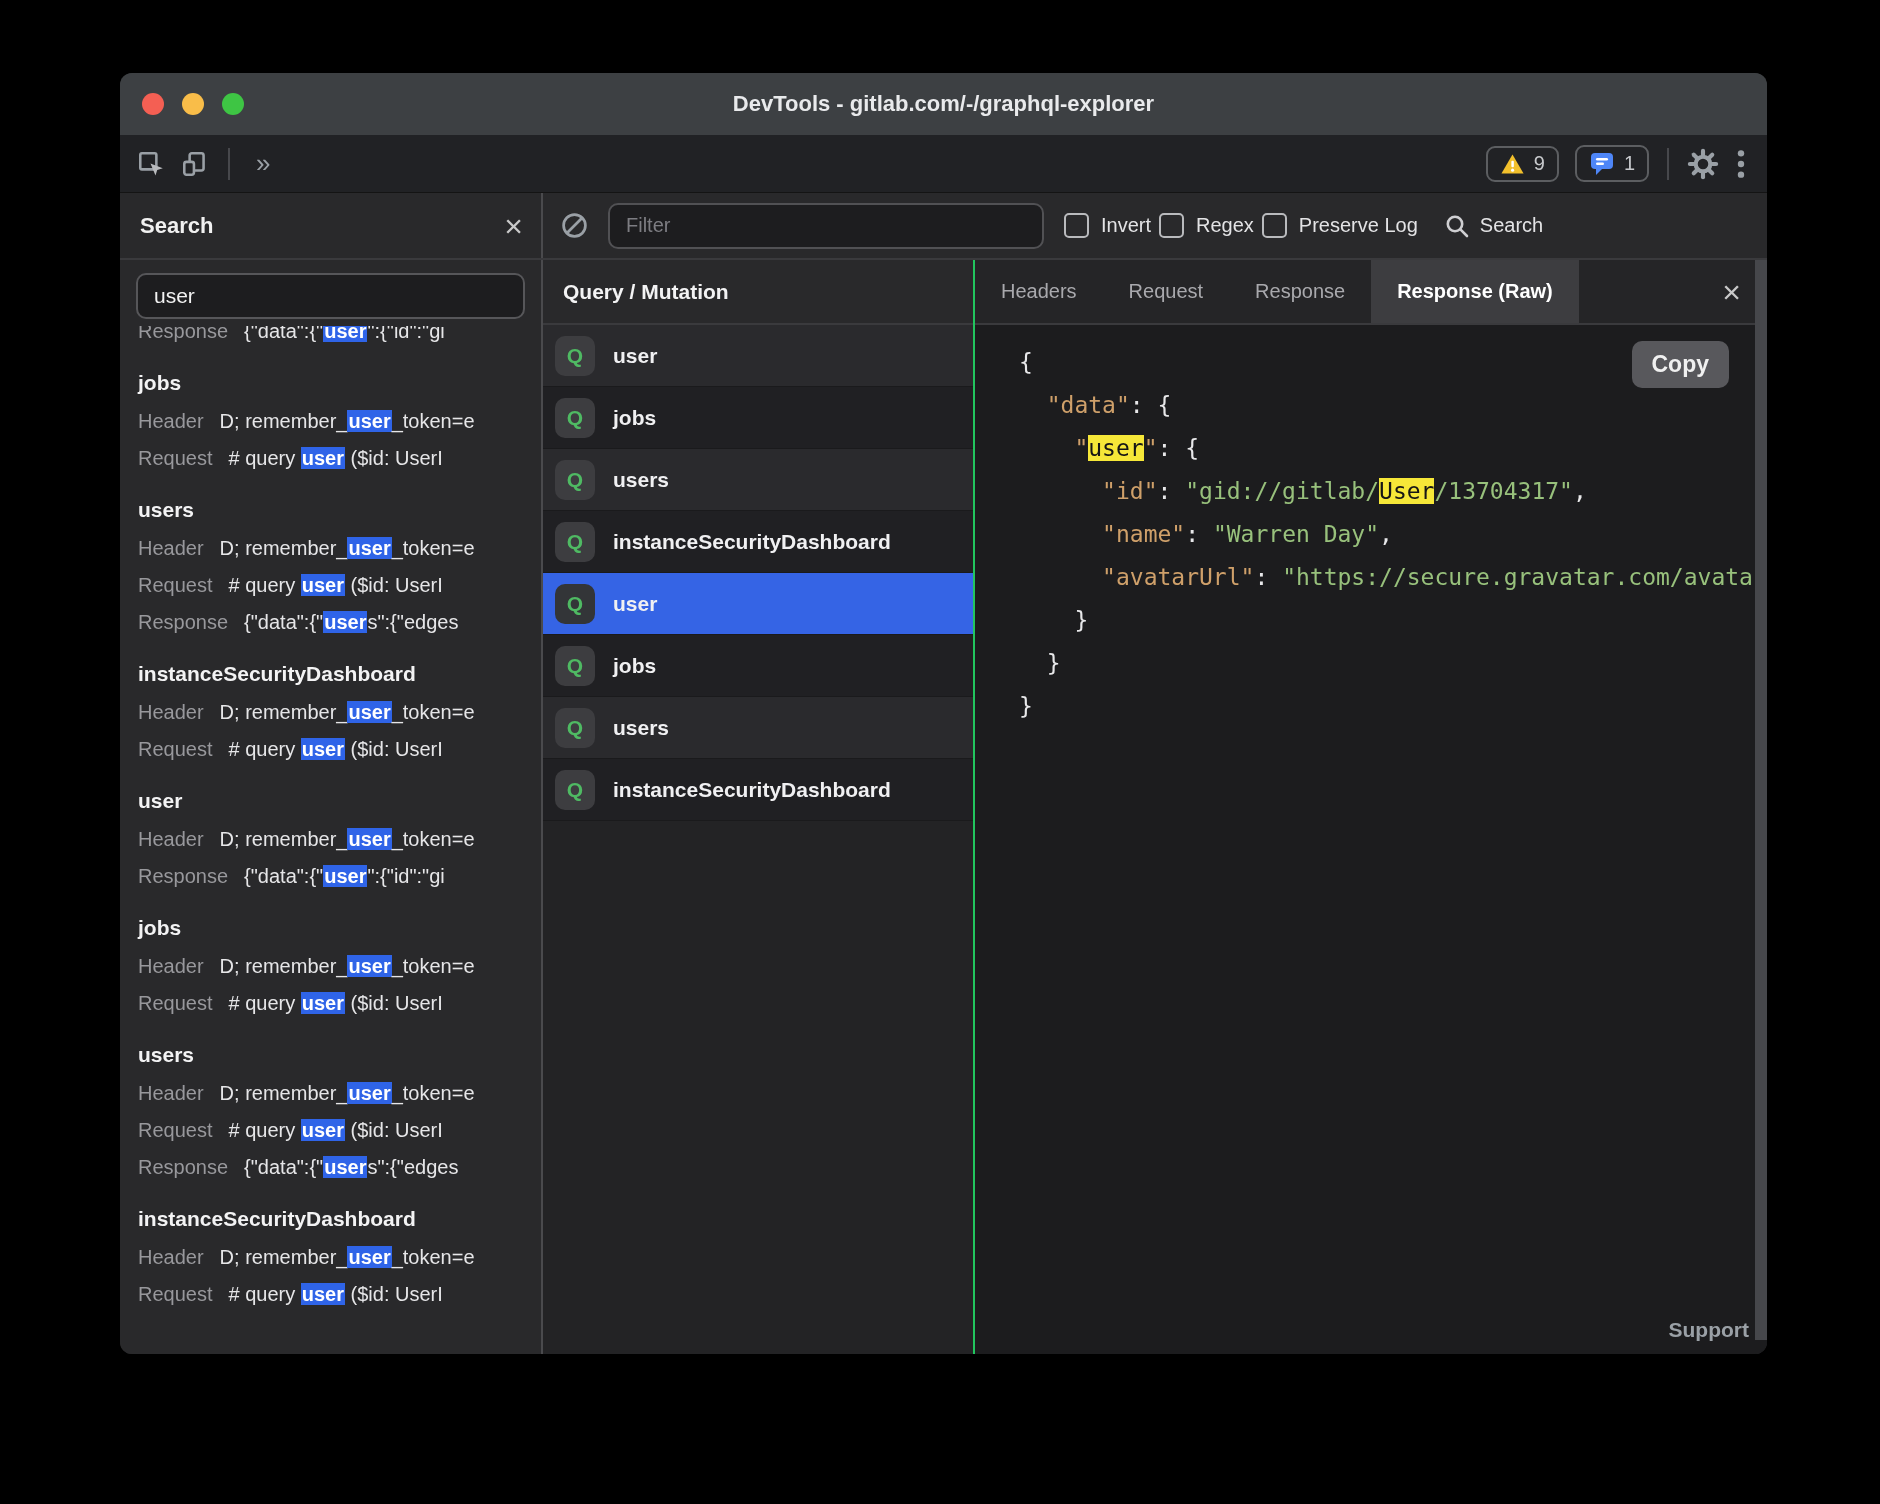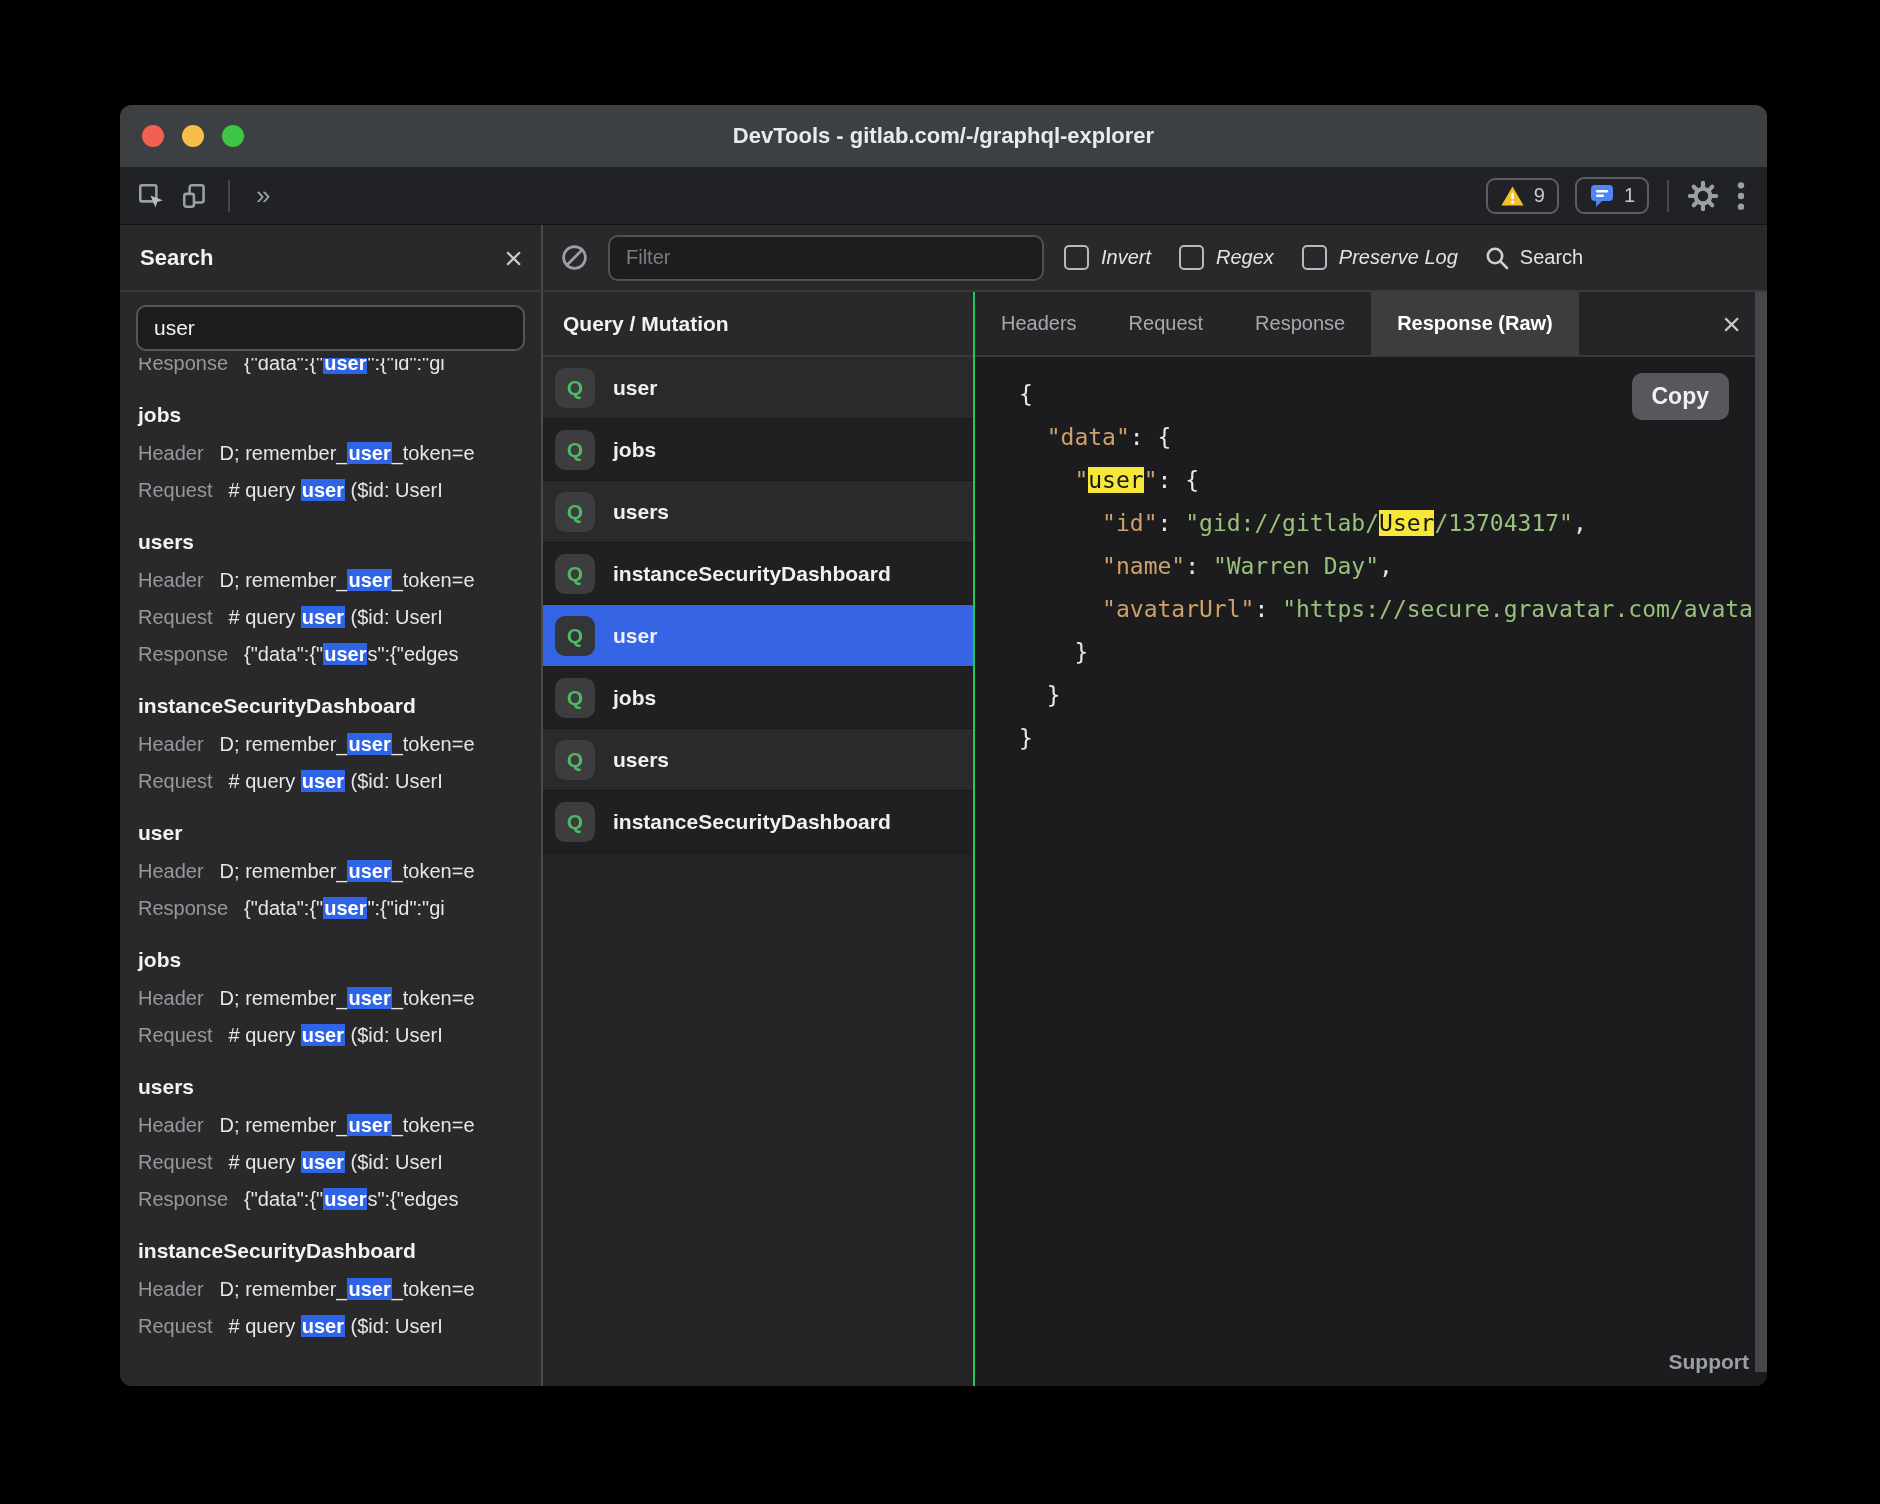--- a/index.html
+++ b/index.html
@@ -1,19 +1,19 @@
 <!DOCTYPE html>
 <html style="--hl-blue: #2f64e8; --sel-blue: #3564e5; --hl-yellow: #f6e738; --c-key: #cfa06a; --c-str: #98c17c; --q-green: #4fba63;"><head>
 <meta charset="utf-8">
 <style>
   html,body{margin:0;padding:0;background:#000;}
   .stage{position:relative;width:1880px;height:1504px;background:#000;overflow:hidden;
          font-family:"Liberation Sans","DejaVu Sans",sans-serif;}
   .window{position:absolute;left:120px;top:73px;width:1647px;height:1281px;background:#29292b;
-          border-radius:12px;overflow:hidden;display:flex;flex-direction:column;margin-top:32px;}
+          border-radius:12px;overflow:hidden;display:flex;flex-direction:column;}
 
   
   .titlebar{height:62px;background:#3d4043;display:flex;align-items:center;position:relative;flex:none;}
   .lights{display:flex;gap:18px;margin-left:22px;z-index:2;}
   .light{width:22px;height:22px;border-radius:50%;}
   .light.red{background:#f45f53;} .light.yellow{background:#f9bd49;} .light.green{background:#3ec544;}
   .wtitle{position:absolute;left:0;right:0;text-align:center;color:#e9eaec;font-size:22px;font-weight:600;}
 
   
   .tabbar{height:57px;background:#212225;display:flex;align-items:stretch;flex:none;border-bottom:1px solid #141414;}
@@ -176,21 +176,21 @@
         <span class="xbtn">×</span>
       </div>
       <div class="filterbar">
         <span class="icon">
           <svg width="27" height="27" viewBox="0 0 26 26">
             <circle cx="13" cy="13" r="10.5" fill="none" stroke="#9aa0a6" stroke-width="2.6"></circle>
             <line x1="5.8" y1="20.2" x2="20.2" y2="5.8" stroke="#9aa0a6" stroke-width="2.6"></line>
           </svg>
         </span>
         <input class="filter-input" placeholder="Filter" style="">
-        <span id="filter-checkboxes" style="display:flex;align-items:flex-end;gap:28px;font-style:italic;">
+        <span id="filter-checkboxes" style="display:flex;align-items:flex-end;gap:8px;">
             <span class="cb">
               <span class="cb-box"></span>
               <span>Invert</span>
             </span>
             <span class="cb">
               <span class="cb-box"></span>
               <span>Regex</span>
             </span>
             <span class="cb">
               <span class="cb-box"></span>

